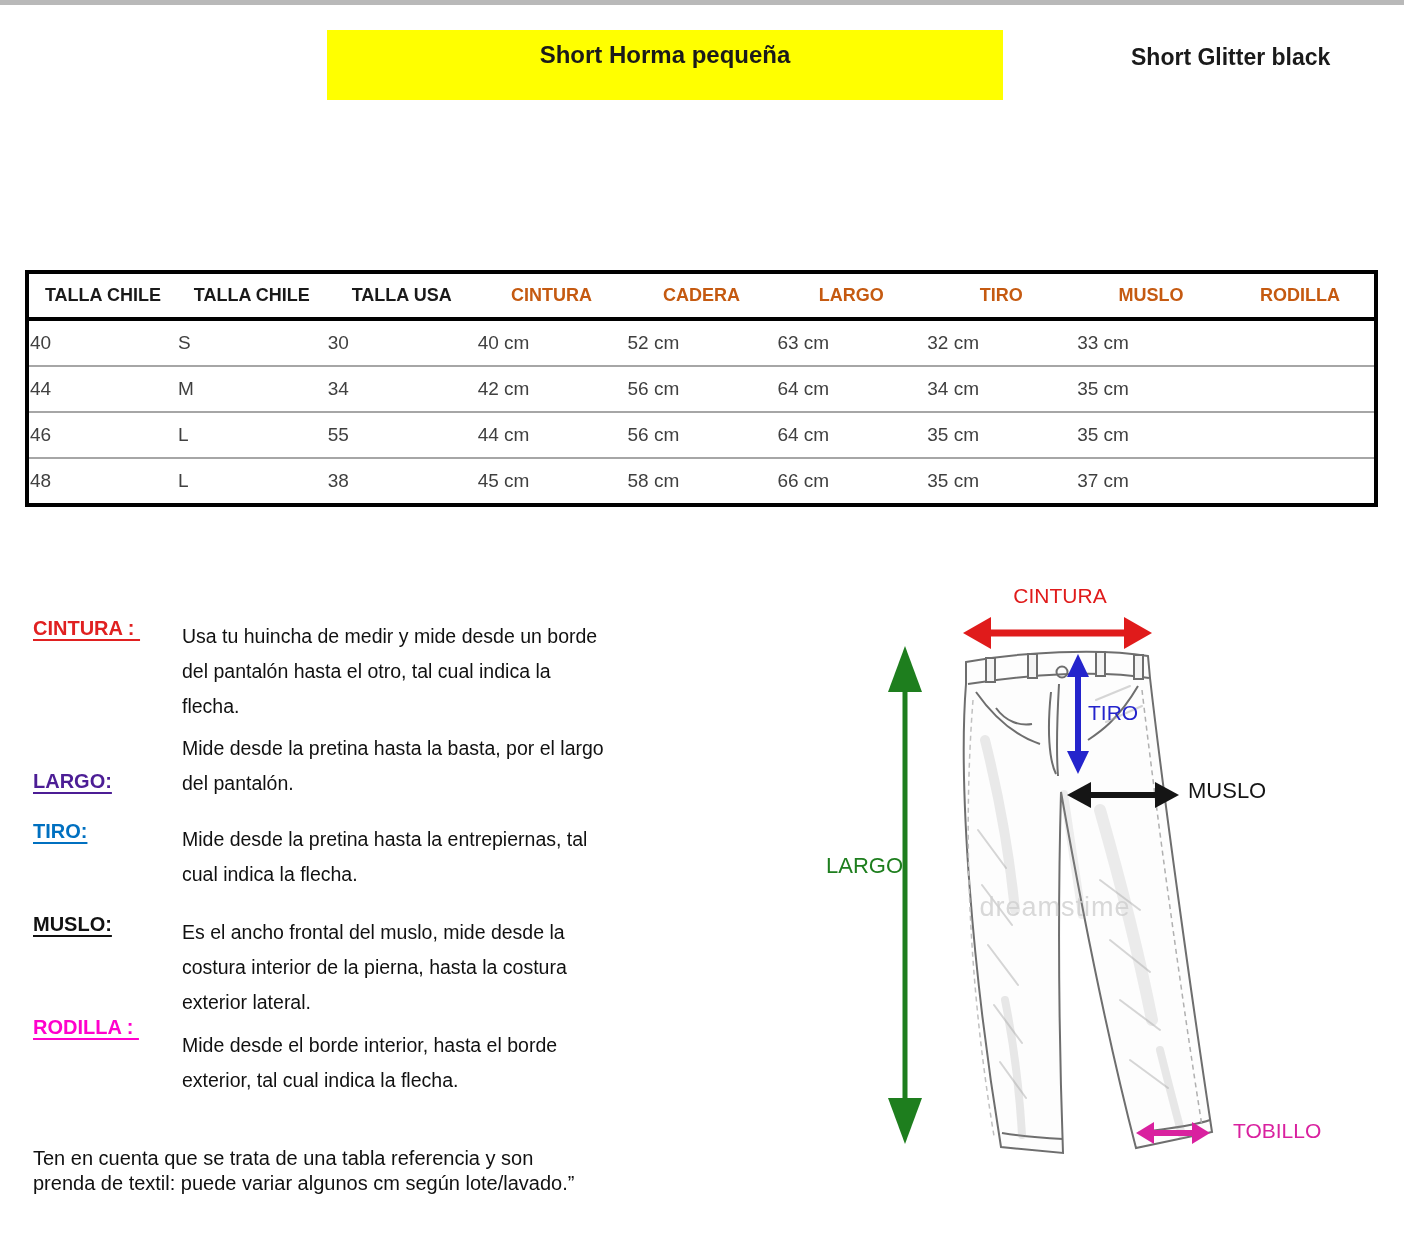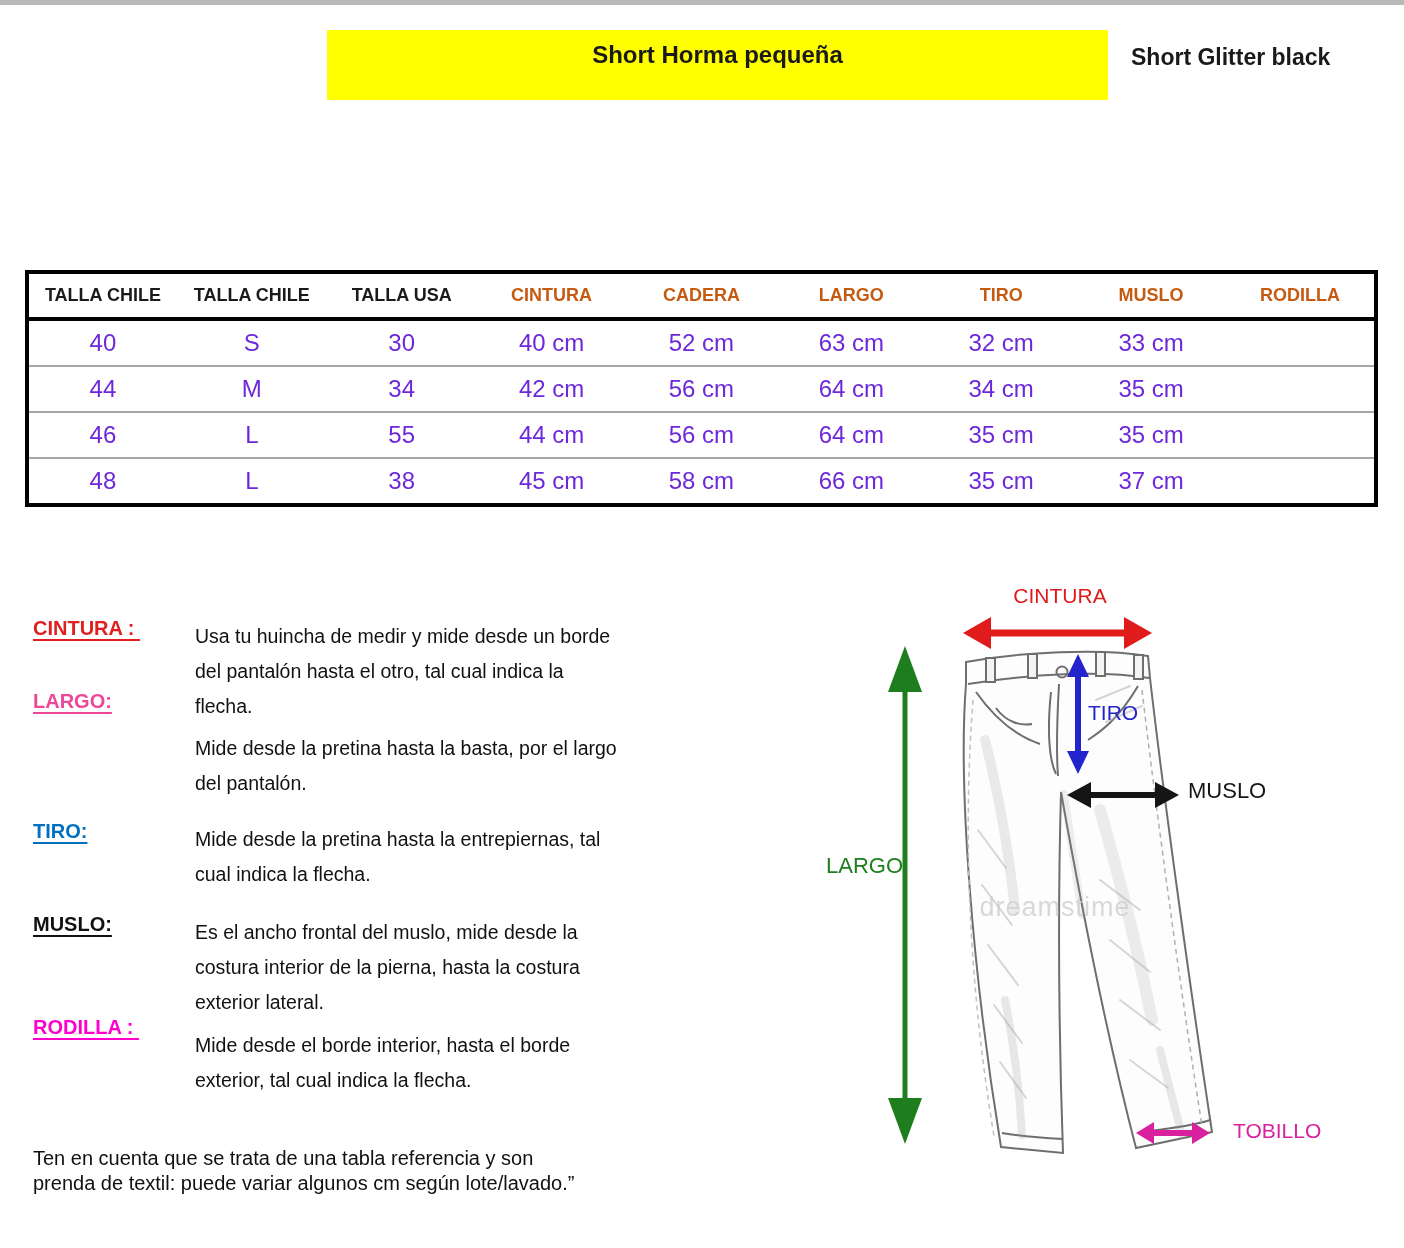--- a/index.html
+++ b/index.html
@@ -2,50 +2,50 @@
 <html><head>
 <meta charset="utf-8">
 <style>
   html,body{margin:0;padding:0;background:#fff;}
   .page{
     position:relative;width:1404px;height:1248px;background:#ffffff;
     font-family:"Liberation Sans", sans-serif;color:#111;overflow:hidden;
   }
   .topbar{position:absolute;left:0;top:0;width:1404px;height:5px;background:#b9b9b9;}
   .banner{
-    position:absolute;left:327px;top:30px;width:781px;height:70px;background:#ffff00;
+    position:absolute;left:327px;top:30px;width:676px;height:70px;background:#ffff00;
     text-align:center;
   }
   .banner-label{display:inline-block;margin-top:11px;font-size:24px;font-weight:600;color:#1a1a1a;}
   .product{
     position:absolute;left:1131px;top:44px;font-size:23px;font-weight:bold;color:#1a1a1a;
   }
   .title{
     position:absolute;left:0;top:166px;width:1404px;text-align:center;
     font-size:23px;font-weight:bold;color:#1a1a1a;
   }
   .title span{text-decoration:underline;text-underline-offset:4px;}
   table.size-table{
     position:absolute;left:25px;top:270px;width:1353px;
     border-collapse:collapse;table-layout:fixed;border:4px solid #000;
   }
   table.size-table th{
     padding:11px 0;font-size:18px;font-weight:bold;text-align:center;
     border-bottom:4px solid #000;white-space:nowrap;
   }
   table.size-table td{
-    height:42px;font-size:24px;text-align:center;color:#6d28d9;white-space:nowrap;
+    height:42px;font-size:19px;text-align:left;color:#404040;white-space:nowrap;
   }
   table.size-table tbody tr + tr td{border-top:2px solid #a6a6a6;}
   .def-term{
     position:absolute;left:33px;font-size:20px;font-weight:bold;
     text-decoration:underline;text-underline-offset:4px;white-space:pre;
   }
   .def-text{
-    position:absolute;left:182px;width:430px;font-size:19.5px;line-height:35px;color:#111;margin-left:13px;
+    position:absolute;left:182px;width:430px;font-size:19.5px;line-height:35px;color:#111;
   }
   .note{
     position:absolute;left:33px;top:1146px;width:545px;
     font-size:20px;line-height:25px;color:#111;
   }
   .diagram{position:absolute;left:800px;top:580px;width:604px;height:668px;}
   .diagram svg{position:absolute;left:0;top:0;}
   .dlabel{position:absolute;font-weight:500;white-space:nowrap;}
   .dl-cintura{left:180px;top:4px;width:160px;text-align:center;font-size:21px;}
   .dl-tiro{left:288px;top:121px;font-size:21px;}
@@ -130,21 +130,21 @@
         <td>37 cm</td>
         <td></td>
       </tr>
     </tbody>
   </table>
 
   <div>
     <span class="def-term" style="top: 617px; color: rgb(224, 32, 32);">CINTURA : </span>
     <div class="def-text" style="top:619px">Usa tu huincha de medir y mide desde un borde del pantalón hasta el otro, tal cual indica la flecha.</div>
 
-    <span class="def-term" style="top: 690px; color: #ec4899;">LARGO:</span>
+    <span class="def-term" style="top: 770px; color: #4c1d95;">LARGO:</span>
     <div class="def-text" style="top:731px">Mide desde la pretina hasta la basta, por el largo del pantalón.</div>
 
     <span class="def-term" style="top: 820px; color: rgb(0, 112, 192);">TIRO:</span>
     <div class="def-text" style="top:822px">Mide desde la pretina hasta la entrepiernas, tal cual indica la flecha.</div>
 
     <span class="def-term" style="top: 913px; color: rgb(17, 17, 17);">MUSLO:</span>
     <div class="def-text" style="top:915px">Es el ancho frontal del muslo, mide desde la costura interior de la pierna, hasta la costura exterior lateral.</div>
 
     <span class="def-term" style="top: 1016px; color: rgb(255, 0, 204);">RODILLA : </span>
     <div class="def-text" style="top:1028px">Mide desde el borde interior, hasta el borde exterior, tal cual indica la flecha.</div>

